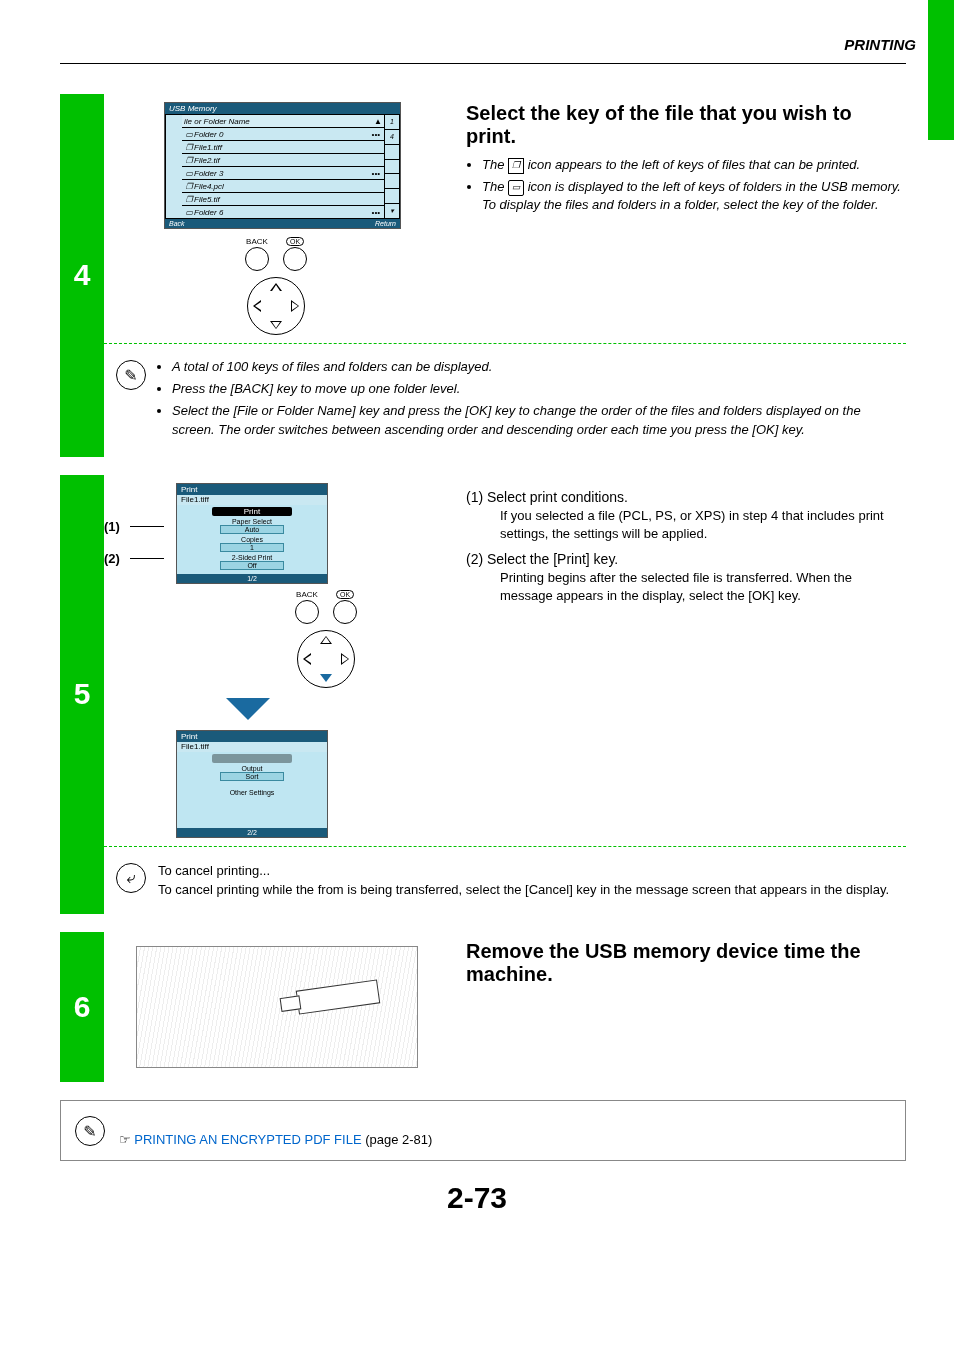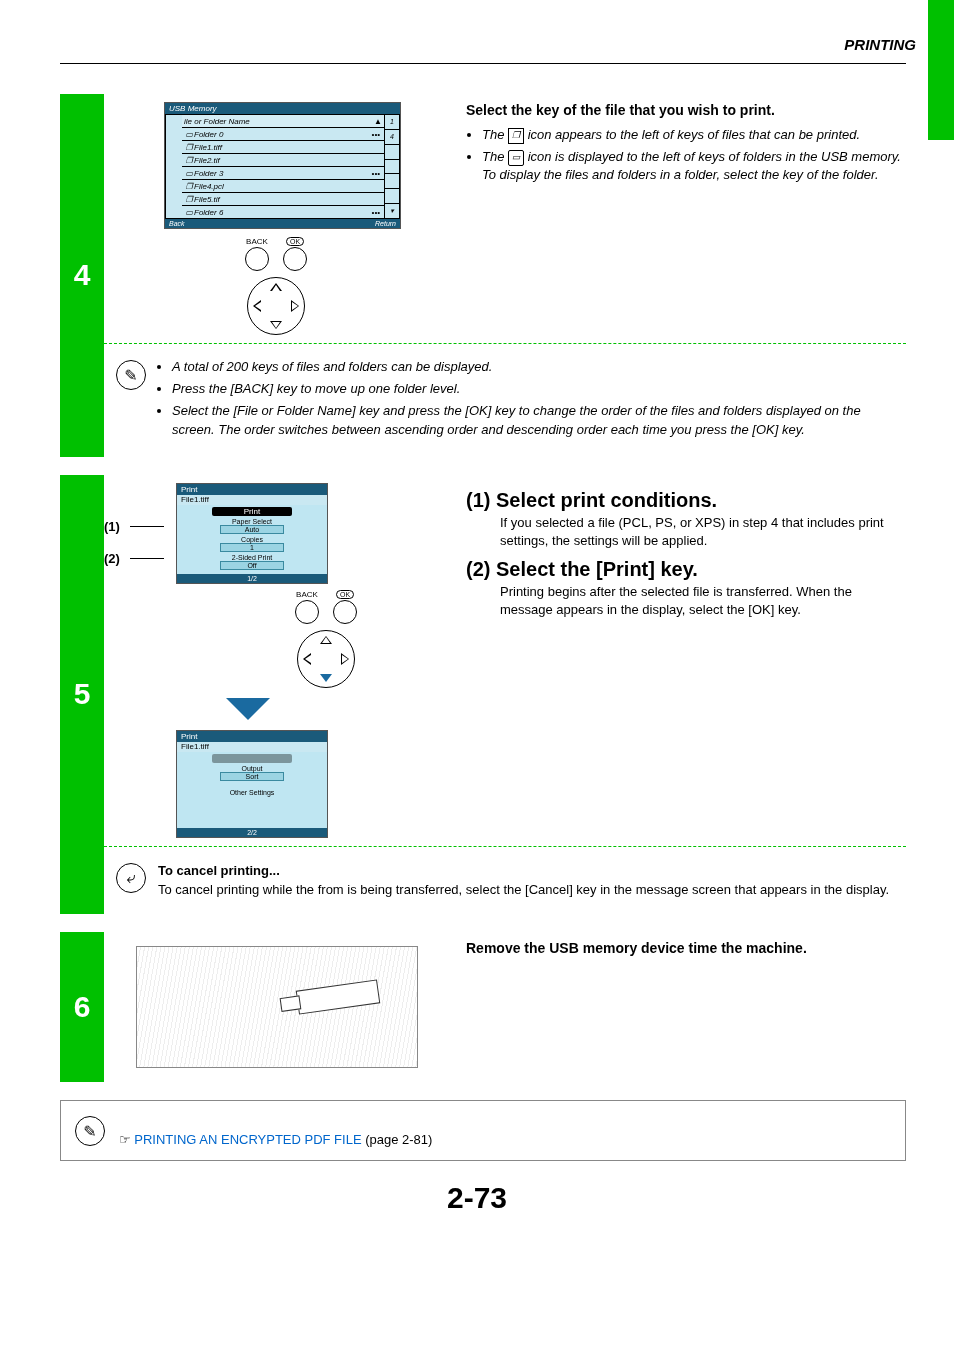--- a/index.html
+++ b/index.html
@@ -60,21 +60,21 @@
   .left-illus {
     width: 330px;
     flex-shrink: 0;
     padding-left: 12px;
     position: relative;
   }
   .right-text {
     flex: 1;
   }
   h3.step-title {
-    font-size: 14px;
+    font-size: 20px;
     font-weight: bold;
     margin: 0 0 8px 0;
   }
   ul.bullets {
     margin: 0;
     padding-left: 16px;
     font-style: italic;
   }
   ul.bullets li {
     margin-bottom: 4px;
@@ -101,26 +101,26 @@
     justify-content: center;
     flex-shrink: 0;
     font-size: 16px;
     margin-top: 2px;
   }
   .note-text {
     flex: 1;
     line-height: 1.5;
   }
   .note-text b {
-    font-weight: bold;
+    font-weight: normal;
   }
   .sub-h {
-    font-weight: bold;
+    font-weight: normal;
     margin: 6px 0 2px 0;
-    font-size: 20px;
+    font-size: 14px;
   }
   .sub-p {
     margin: 0 0 8px 34px;
     line-height: 1.4;
   }
   .footer-note {
     margin: 18px 48px 0 60px;
     border: 1px solid #888;
     display: flex;
     align-items: center;
@@ -482,21 +482,21 @@
         </ul>
       </div>
     </div>
 
     <hr class="dashed">
 
     <div class="note-row">
       <div class="note-icon">✎</div>
       <div class="note-text">
         <ul class="bullets" style="padding-left:14px">
-          <li>A total of 200 keys of files and folders can be displayed.</li>
+          <li>A total of 100 keys of files and folders can be displayed.</li>
           <li>Press the [BACK] key to move up one folder level.</li>
           <li>Select the [File or Folder Name] key and press the [OK] key to change the order of the files and folders displayed on the screen. The order switches between ascending order and descending order each time you press the [OK] key.</li>
         </ul>
       </div>
     </div>
   </div>
 </div>
 
 <div style="height:18px"></div>
 

